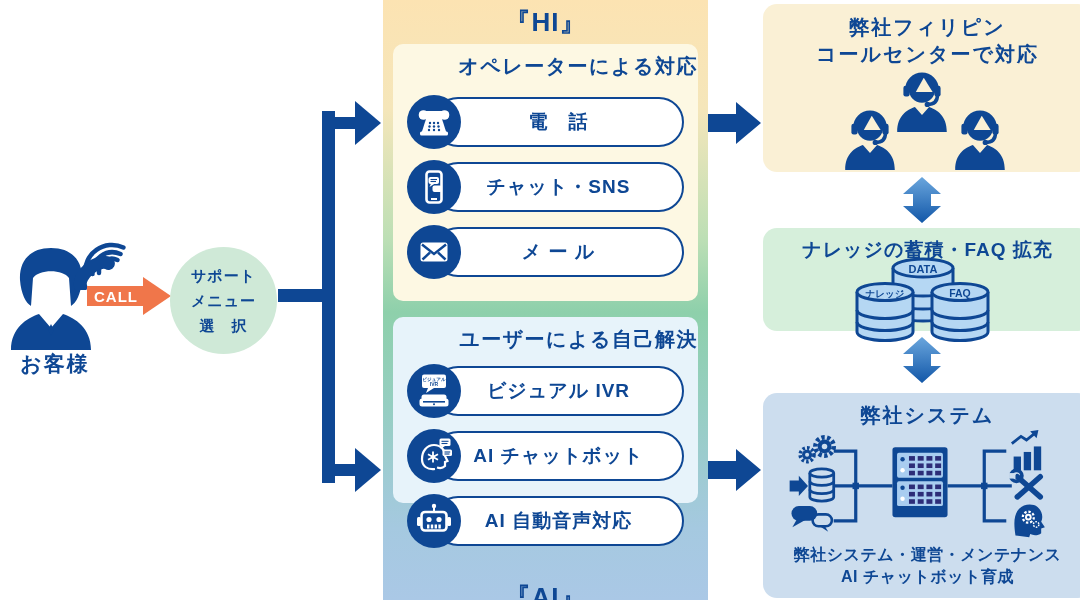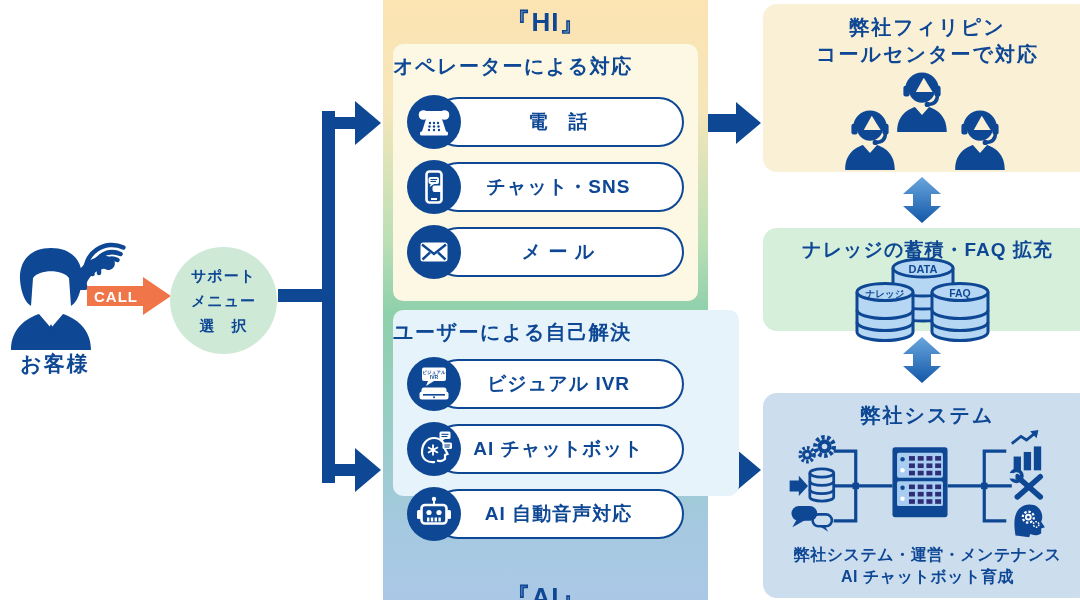--- a/index.html
+++ b/index.html
@@ -23,22 +23,22 @@
   
   .hi-panel{
     left:383px;top:0;width:325px;height:600px;
     background:linear-gradient(to bottom,#fce3b2 0%,#f5e6ba 18%,#bcdfb5 40%,#8ed0ab 52%,#96cec2 68%,#a5c9e0 88%,#aac8e6 100%);
   }
   .hi-label,.ai-label{position:absolute;left:0;width:100%;text-align:center;font-size:26px;font-weight:bold;letter-spacing:1px;}
   .hi-label{top:5px;}
   .ai-label{top:580px;text-align:center;}
   .inner-box{position:absolute;left:10px;width:305px;border-radius:10px;}
   .inner-top{top:44px;height:257px;background:#fdf8e3;}
-  .inner-bottom{top:310px;height:186px;background:#e7f3fa;padding-left:41px;}
-  .inner-title{position:absolute;left:0;top:9px;width:100%;text-align:left;font-size:20px;font-weight:bold;letter-spacing:1.5px;}
+  .inner-bottom{top:317px;height:186px;background:#e7f3fa;}
+  .inner-title{position:absolute;left:0;top:9px;width:100%;text-align:right;font-size:20px;font-weight:bold;letter-spacing:1.5px;}
   .pill{position:absolute;left:14px;width:277px;height:52px;}
   .pill-body{position:absolute;left:26px;right:0;top:1px;bottom:1px;background:#fff;border:2.5px solid #0e4794;border-radius:27px;display:flex;align-items:center;justify-content:center;font-size:19px;font-weight:bold;color:#0e4794;letter-spacing:1px;}
   .pill-icon{position:absolute;left:0;top:-1px;width:54px;height:54px;border-radius:50%;background:#0e4794;display:flex;align-items:center;justify-content:center;z-index:2;}
   
   .rbox{position:absolute;left:763px;width:314px;border-radius:14px;padding-left:15px;}
   .rbox-callcenter{top:4px;height:168px;background:#faf0d5;overflow:hidden;}
   .rbox-knowledge{top:228px;height:103px;background:#d6efdb;}
   .rbox-system{top:393px;height:205px;background:#ccddee;}
   .rtitle{position:absolute;left:0;width:100%;text-align:center;font-size:20px;font-weight:bold;letter-spacing:2px;}
   .rtitle2{position:absolute;left:0;width:100%;text-align:center;font-size:19px;font-weight:bold;letter-spacing:1px;}

